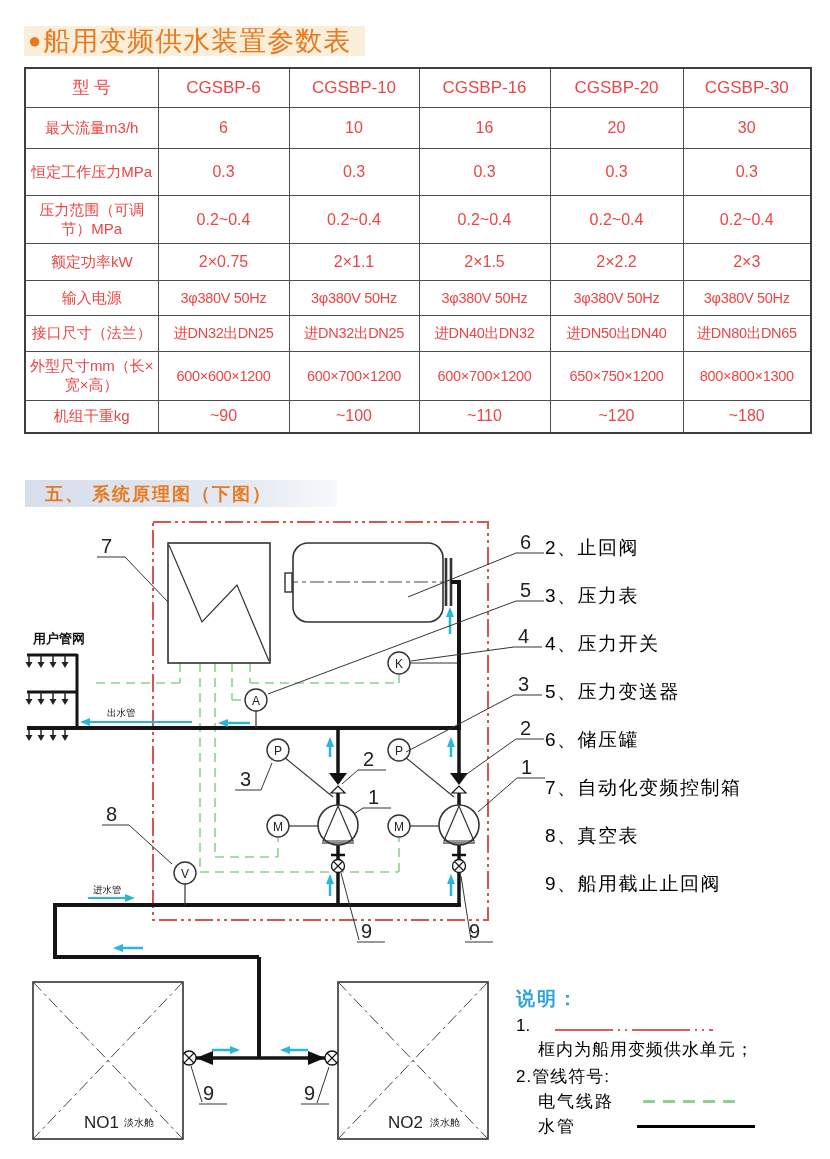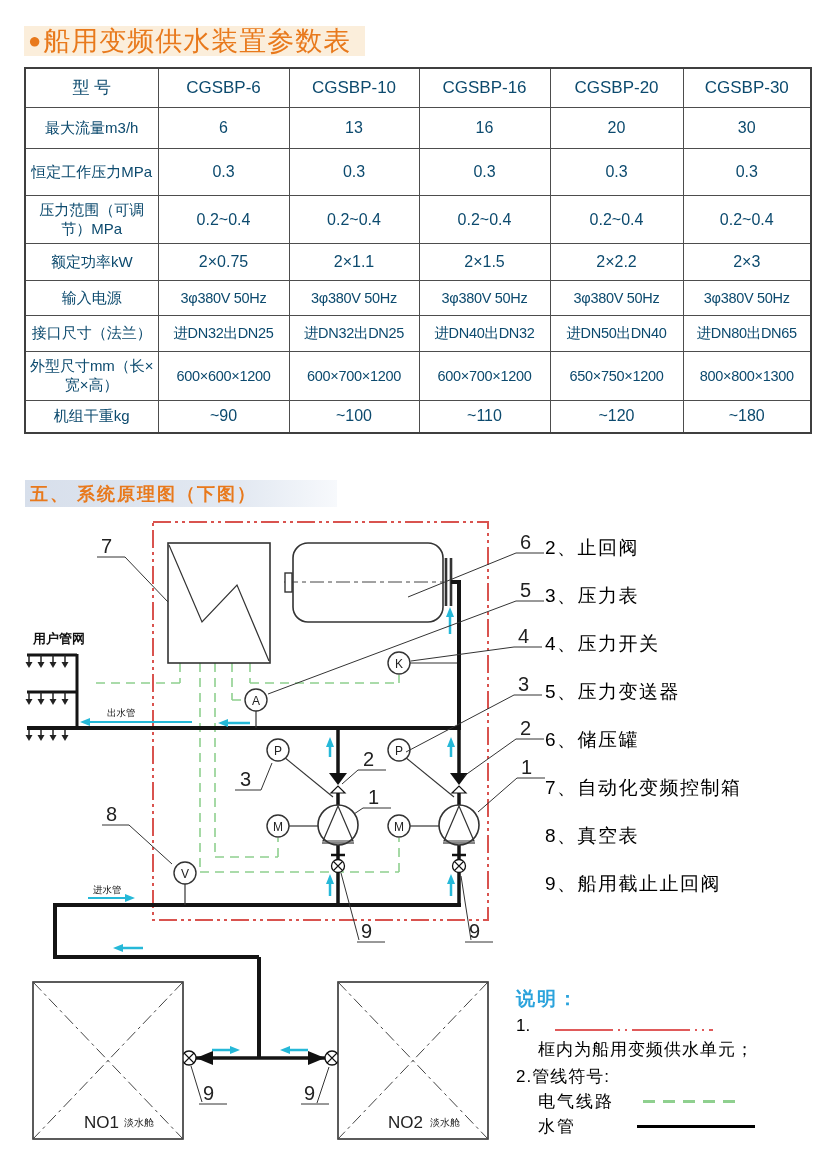--- a/index.html
+++ b/index.html
@@ -7,31 +7,31 @@
         font-family:"Liberation Sans","DejaVu Sans",sans-serif;color:#111;}
   
   .title-bar{position:absolute;left:24px;top:26px;height:30px;display:inline-flex;align-items:center;
              background:#fbeedb;padding:0 14px 0 4px;}
   .title-bar .bullet{color:#e8791c;font-size:22px;margin-right:2px;line-height:1;}
   .title-bar .t-text{color:#e8791c;font-size:27px;font-weight:normal;letter-spacing:1px;}
   
   table.params{position:absolute;left:24px;top:67px;width:786px;border-collapse:collapse;
                table-layout:fixed;border:2px solid #3f3f3f;}
   table.params th,table.params td{border:1.3px solid #4d4d4d;text-align:center;vertical-align:middle;
-               padding:2px 3px;font-weight:normal;color:#0c4a6e;line-height:1.25;}
+               padding:2px 3px;font-weight:normal;color:#ef4444;line-height:1.25;}
   table.params .hdr{font-size:17px;height:34px;}
   table.params .rowhdr{font-size:15px;}
   tr.r0{height:41px}tr.r1{height:47px}tr.r2{height:48px}tr.r3{height:37px}
   tr.r4{height:35px}tr.r5{height:36px}tr.r6{height:49px}tr.r7{height:32px}
   td.v{font-size:16px;}
   tr.r4 td.v,tr.r5 td.v,tr.r6 td.v{font-size:14.5px;letter-spacing:-0.3px;}
   
   .section-bar{position:absolute;left:25px;top:480px;width:312px;height:27px;display:flex;align-items:center;
                background:linear-gradient(to right,#d7dfeb 0%,#e3e9f2 70%,#f7f9fc 100%);}
-  .section-bar span{color:#e8791c;font-size:18px;font-weight:bold;letter-spacing:2px;padding-left:5px;}
+  .section-bar span{color:#e8791c;font-size:18px;font-weight:bold;letter-spacing:2px;padding-left:20px;}
   
   svg.diagram{position:absolute;left:0;top:515px;font-family:"Liberation Sans","DejaVu Sans",sans-serif;}
   
   .legend{position:absolute;left:545px;top:524px;width:280px;}
   .legend .item{height:48px;line-height:48px;font-size:19px;letter-spacing:1.5px;color:#000;white-space:nowrap;}
   
   .notes{position:absolute;left:516px;top:986px;width:305px;font-size:17px;color:#000;}
   .notes .n-title{position:absolute;left:0;top:0;color:#2ba3dc;font-size:19px;font-weight:bold;letter-spacing:2px;text-align:center;}
   .notes .n1{position:absolute;left:0;top:30px;}
   .notes .red-line{position:absolute;left:39px;top:43px;width:158px;height:2px;
@@ -68,21 +68,21 @@
       <th class="hdr">型  号</th>
       <th class="hdr">CGSBP-6</th>
       <th class="hdr">CGSBP-10</th>
       <th class="hdr">CGSBP-16</th>
       <th class="hdr">CGSBP-20</th>
       <th class="hdr">CGSBP-30</th>
     </tr>
     <tr class="r0">
       <th class="rowhdr">最大流量m3/h</th>
       <td class="v">6</td>
-      <td class="v">13</td>
+      <td class="v">10</td>
       <td class="v">16</td>
       <td class="v">20</td>
       <td class="v">30</td>
     </tr>
     <tr class="r1">
       <th class="rowhdr">恒定工作压力MPa</th>
       <td class="v">0.3</td>
       <td class="v">0.3</td>
       <td class="v">0.3</td>
       <td class="v">0.3</td>

